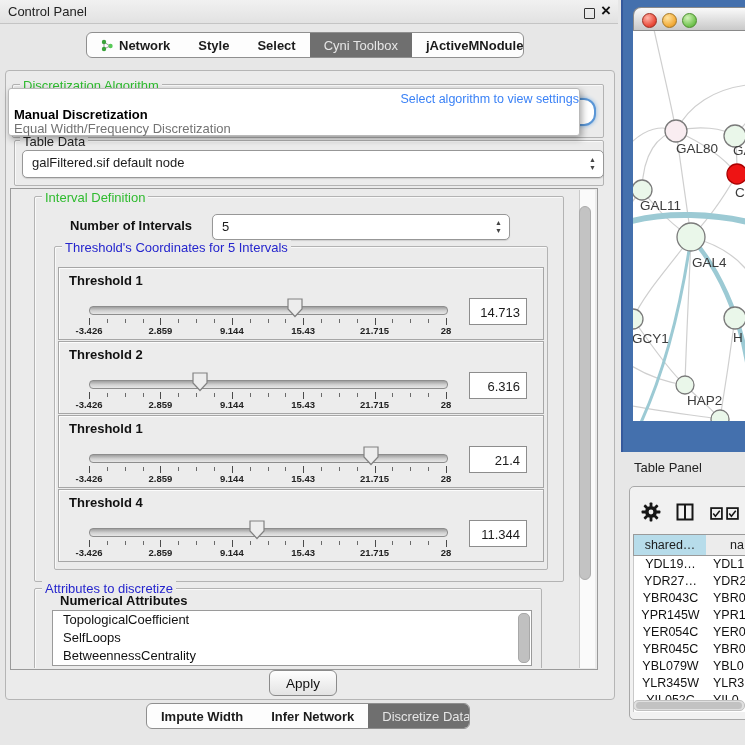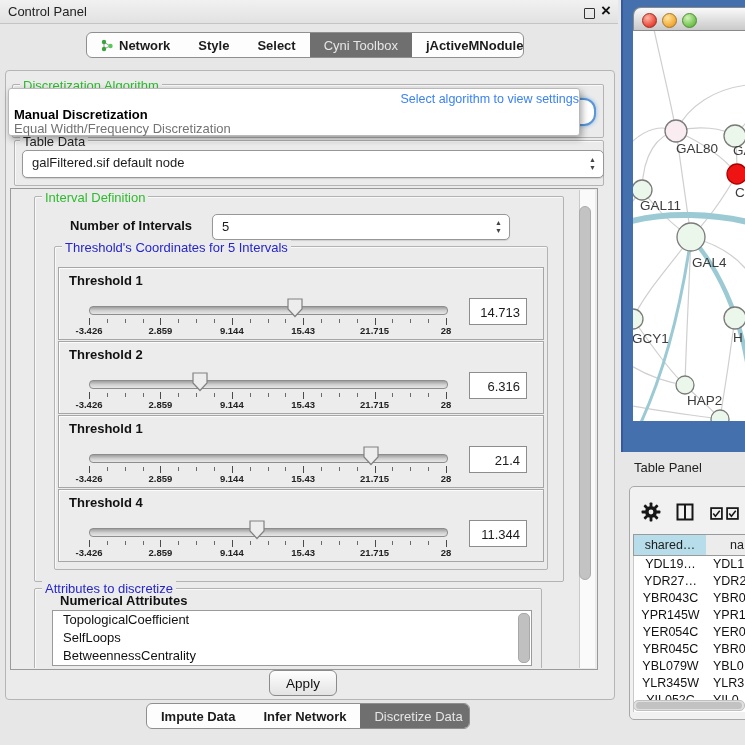--- a/index.html
+++ b/index.html
@@ -180,21 +180,21 @@
       <div class="attr-item">SelfLoops</div>
       <div class="attr-item">BetweennessCentrality</div>
     </div>
 
   <div class="abs pushbtn" style="left:269px;top:670px;width:66px;height:24px;">
     <span>Apply</span>
   </div>
 
   <div class="abs tabbar" style="left:146px;top:703px;width:322px;">
     <div class="tabseg" style="flex:1;">
-        <span>Impute Data</span>
+        <span>Impute Width</span>
       </div>
     <div class="tabseg" style="flex:1.1;">
         <span>Infer Network</span>
       </div>
     <div class="tabseg sel" style="flex:1.15;">
         <span>Discretize Data</span>
       </div>
   </div>
 
   <div class="abs netframe"></div>

